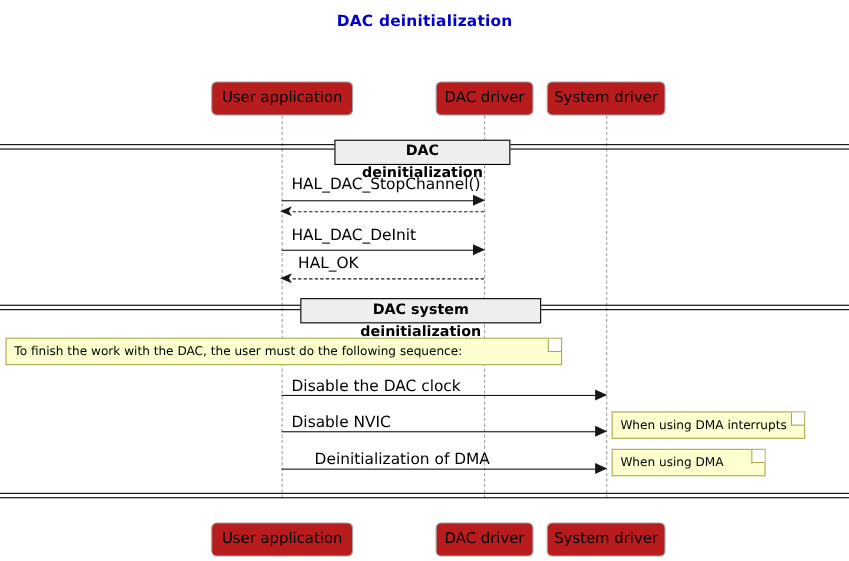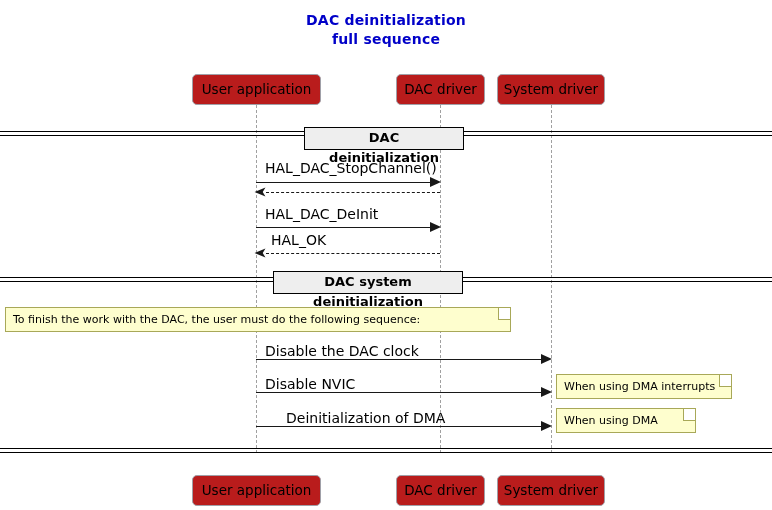--- a/index.html
+++ b/index.html
@@ -131,21 +131,20 @@
     border-bottom: 1px solid #A8A858;
   }
 </style>
 </head>
 <body>
 
 <div id="canvas">
 
   <div class="diagram-title">
     <span>DAC deinitialization</span><br>
-    <span>full sequence</span>
   </div>
 
   <div class="lifeline" style="left:256px; top:105px; height:348px;"></div>
   <div class="lifeline" style="left:440px; top:105px; height:348px;"></div>
   <div class="lifeline" style="left:551px; top:105px; height:348px;"></div>
 
   <div class="participant" style="left:192px; top:74px; width:129px;">
     <span>User application</span>
   </div>
   <div class="participant" style="left:396px; top:74px; width:89px;">
@@ -179,21 +178,21 @@
 
   <div class="msg-label" style="left:271px; top:232px;">
     <span>HAL_OK</span>
   </div>
   <div class="msg-line dashed" style="left:266px; top:253px; width:174px;"></div>
   <svg class="arrow-head thin-left" style="left:254px; top:248px;" viewBox="0 0 12 11">
     <path d="M0,5.5 L12,0.5 L9,5.5 L12,10.5 Z" fill="#181818"></path>
   </svg>
 
   <div class="divider-lines" style="top:277px;"></div>
-  <div class="divider-label" style="left:273px; top:271px; width:190px;">
+  <div class="divider-label" style="left:273px; top:271px; width:219px;">
     <span>DAC system deinitialization</span>
   </div>
 
   <div class="note" style="left:5px; top:307px; width:506px; height:25px;">
     <span>To finish the work with the DAC, the user must do the following sequence:</span>
     <span class="note-fold"></span>
   </div>
 
   <div class="msg-label" style="left:265px; top:343px;">
     <span>Disable the DAC clock</span>

